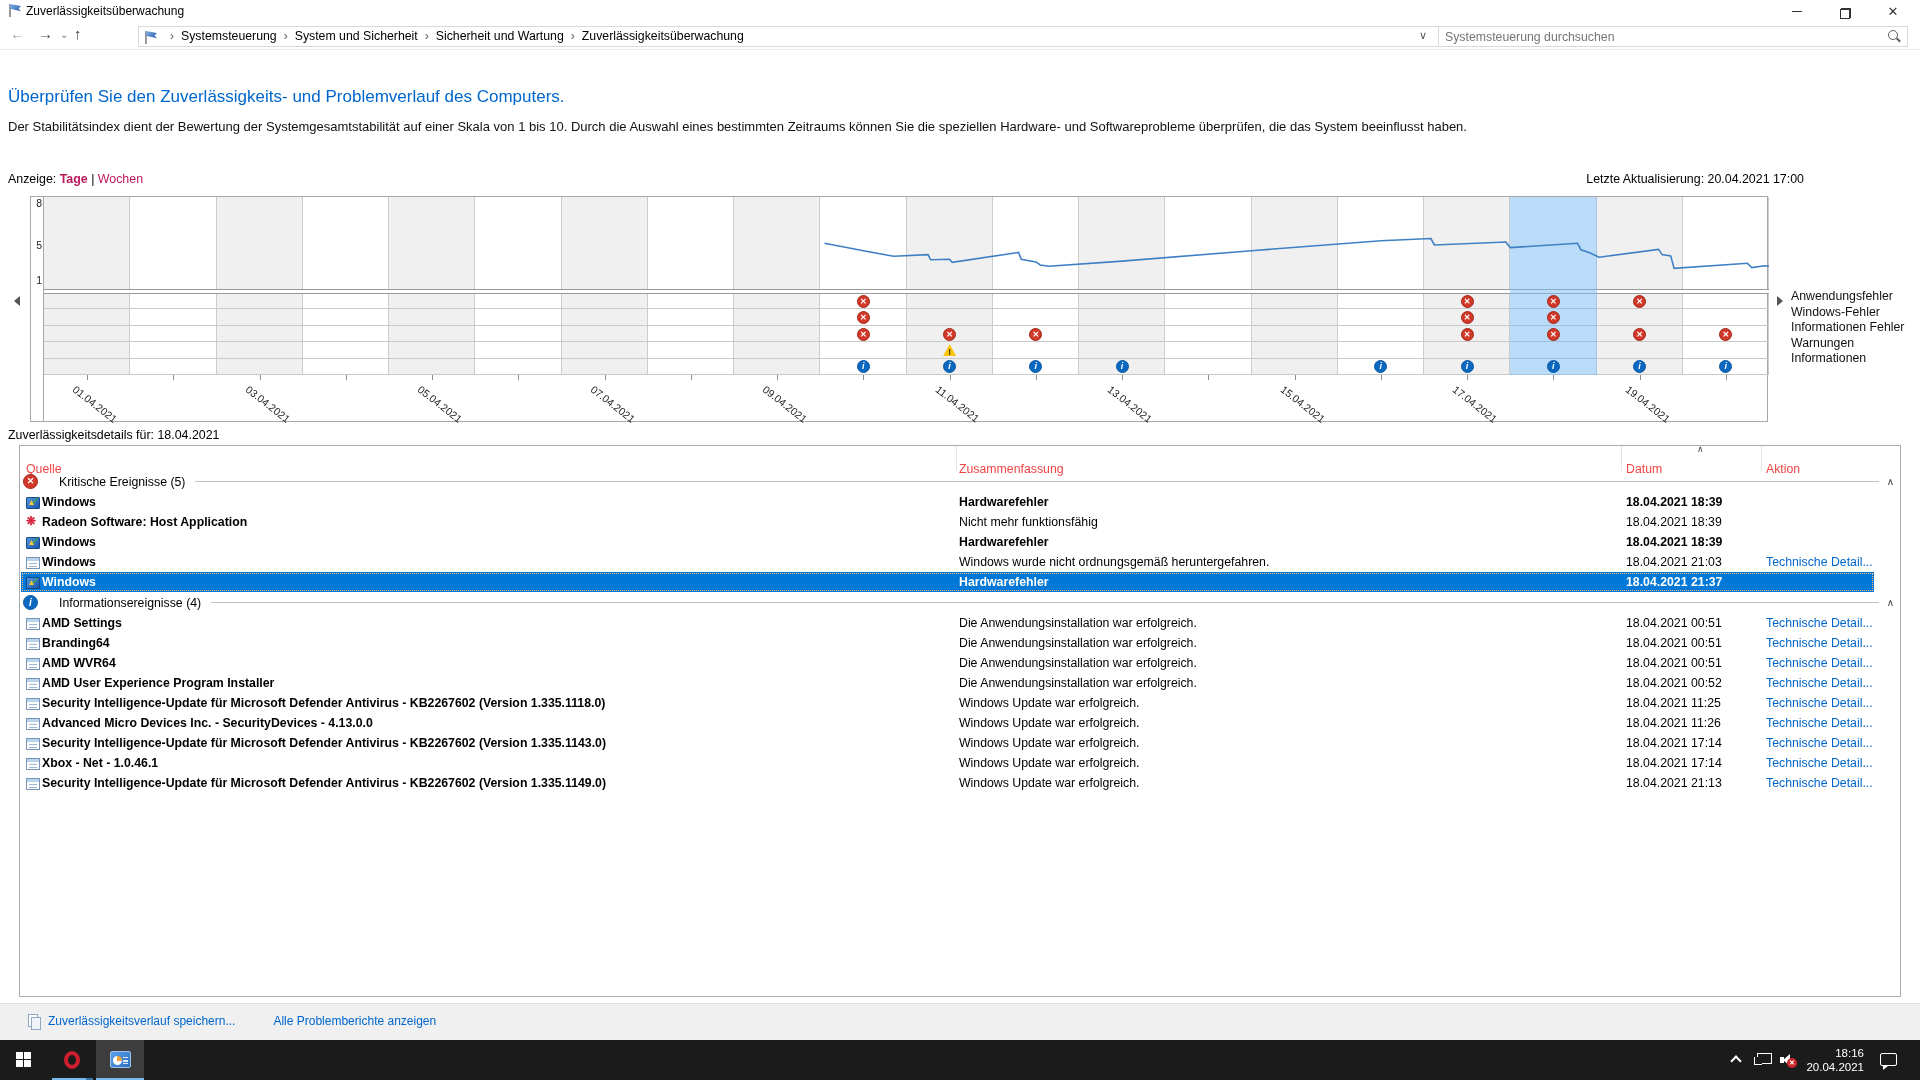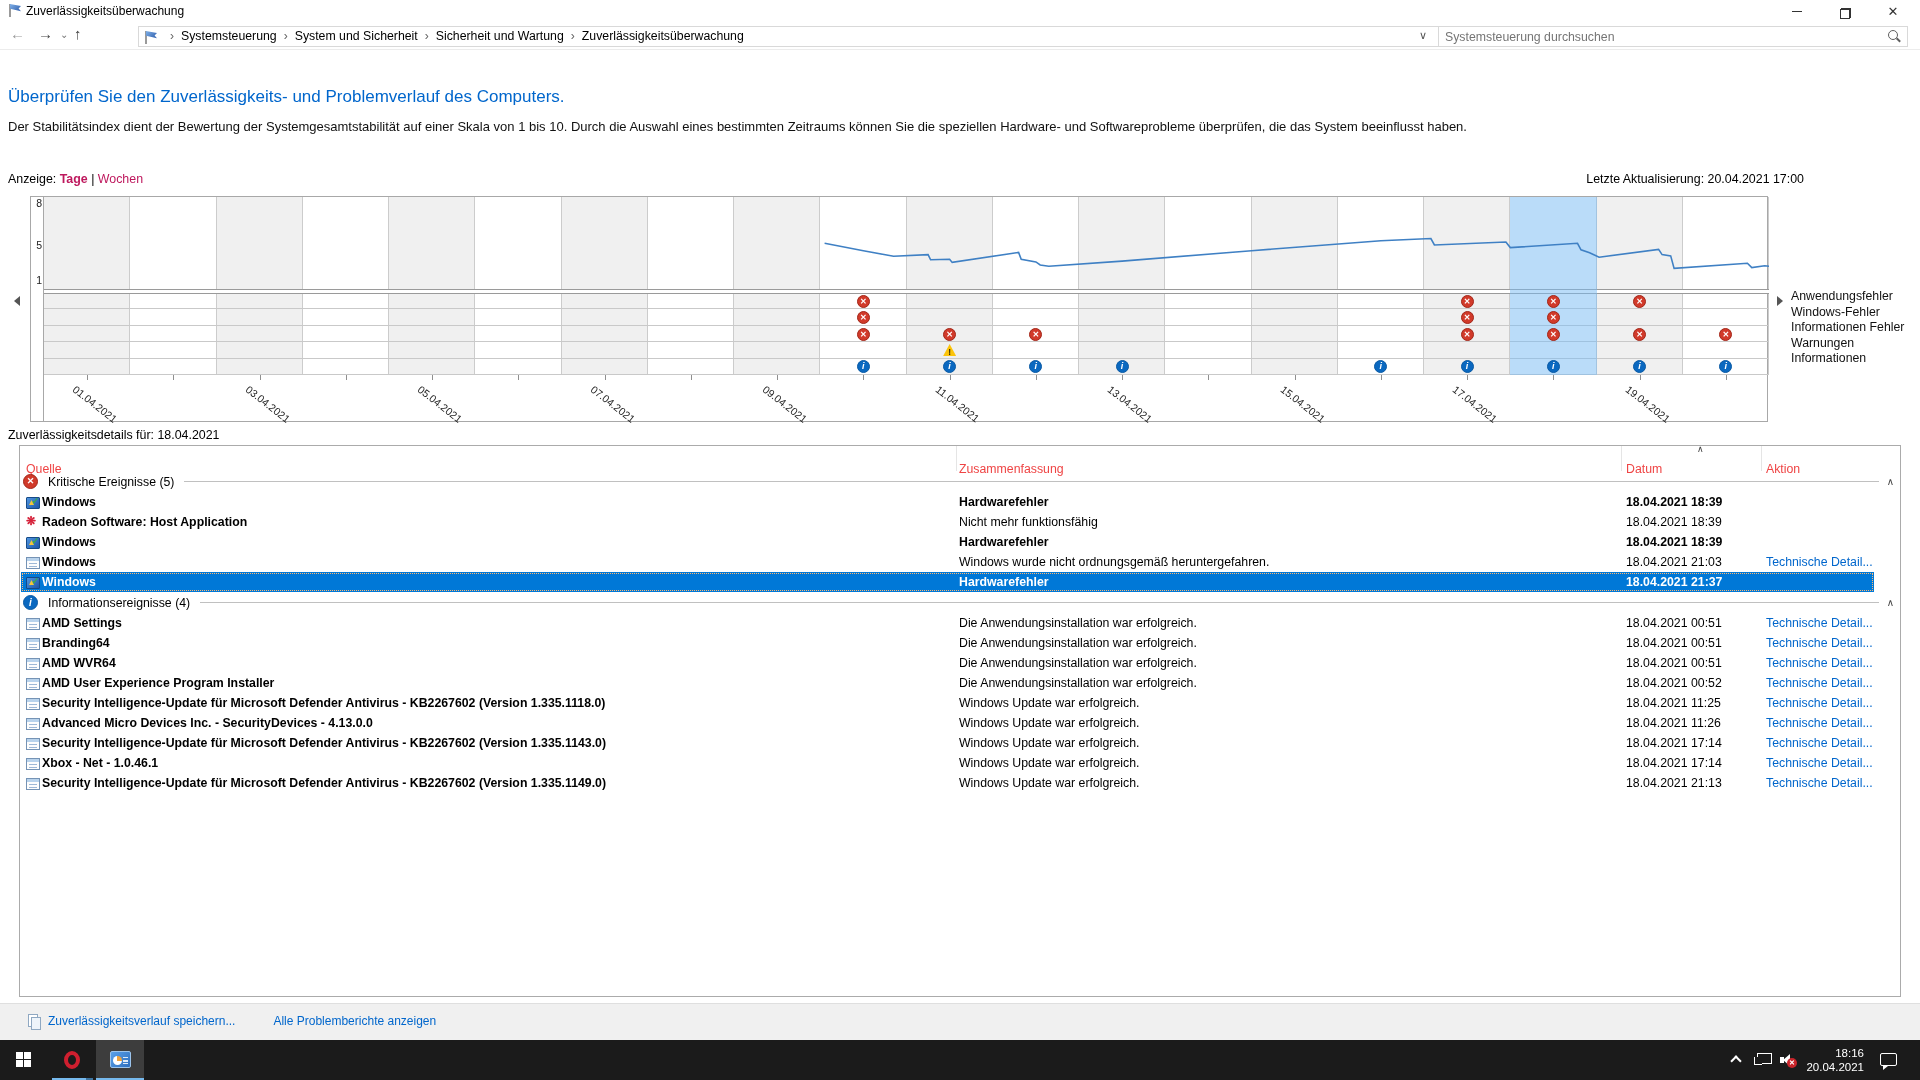--- a/index.html
+++ b/index.html
@@ -71,21 +71,21 @@
 
   
   .dtitle { position:absolute; left:8px; top:428px; font-size:12.4px; }
   .dtable { position:absolute; left:19px; top:445px; width:1882px; height:552px; border:1px solid #ababab; background:#fff; font-size:12.3px; }
   .thead { position:absolute; left:0; top:0; width:100%; height:25px; }
   .th { position:absolute; top:16px; color:#ef4444; }
   .th-sep { position:absolute; top:0; width:1px; height:25px; background:#e5e5e5; }
   .sortcaret { position:absolute; top:-2px; font-size:9px; color:#444; }
   .tbody { position:absolute; left:0; top:25px; width:100%; }
   .grow { position:relative; height:21px; display:flex; align-items:center; padding-left:3px; }
-  .grow .glabel { margin-left:10px; white-space:nowrap; }
+  .grow .glabel { margin-left:21px; white-space:nowrap; }
   .grow .rule { flex:1; height:1px; background:#c0c0c0; margin:0 8px 0 10px; }
   .grow .caret { color:#444; font-size:10px; margin-right:6px; }
   .trow { position:relative; height:20px; line-height:20px; }
   .trow .bg { position:absolute; left:1px; top:0; right:26px; bottom:0; background:#0078d7; outline:1px dotted #ffb870; outline-offset:-2px; }
   .cell { position:absolute; top:0; white-space:nowrap; }
   .c-src { left:22px;font-weight:bold; } .c-sum { left:939px; } .c-dat { left:1606px; } .c-act { left:1746px; color:#0066cc; }
   .trow.sel .cell { color:#fff; }
   .b { font-weight:bold; }
   .rowicon { position:absolute; left:6px; top:3px; }
 

